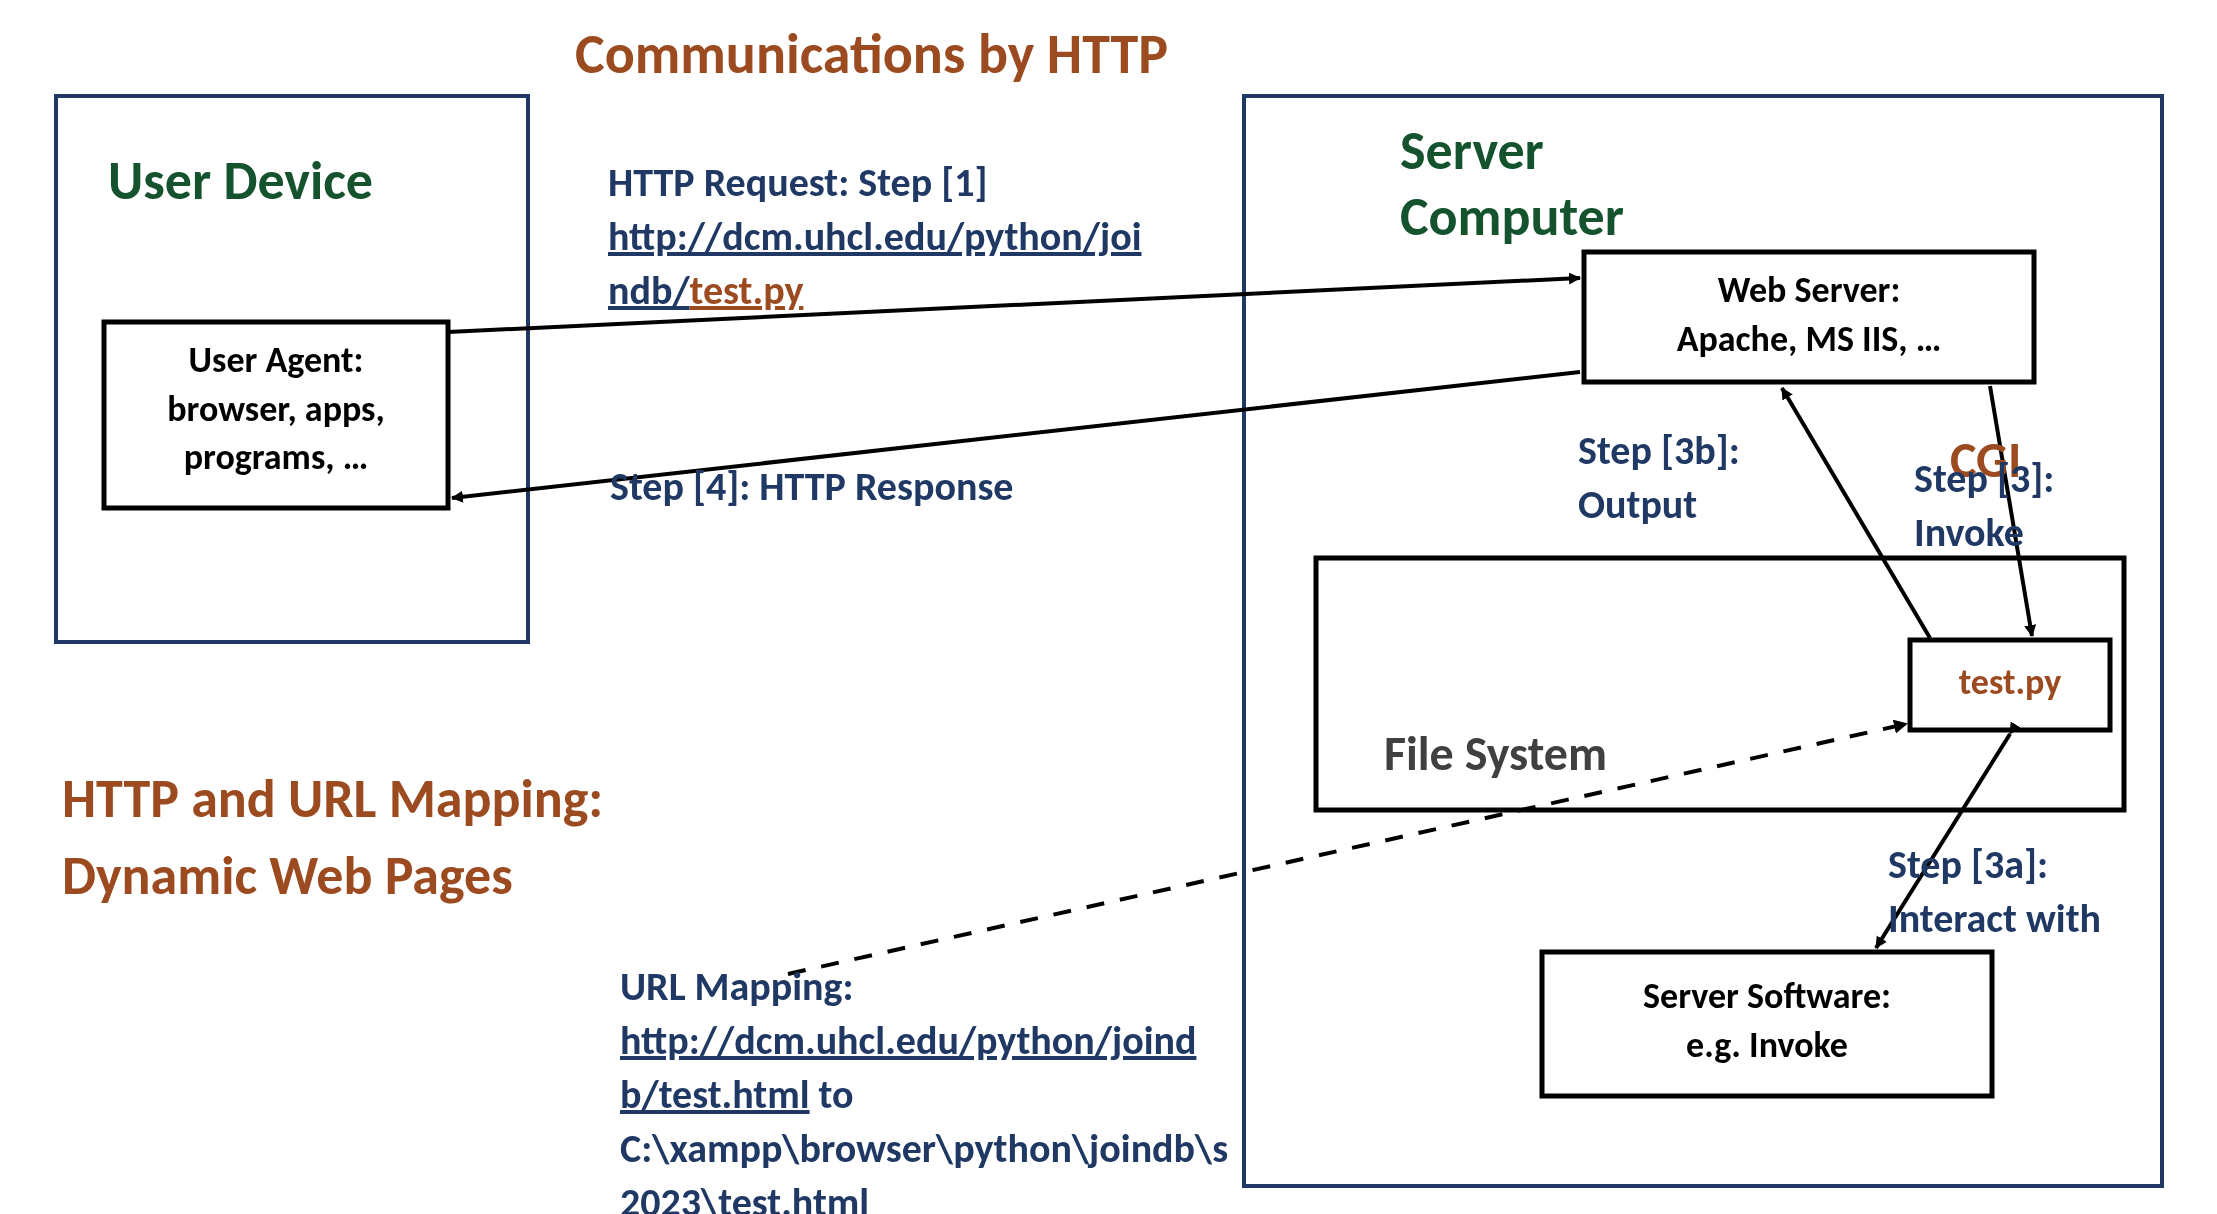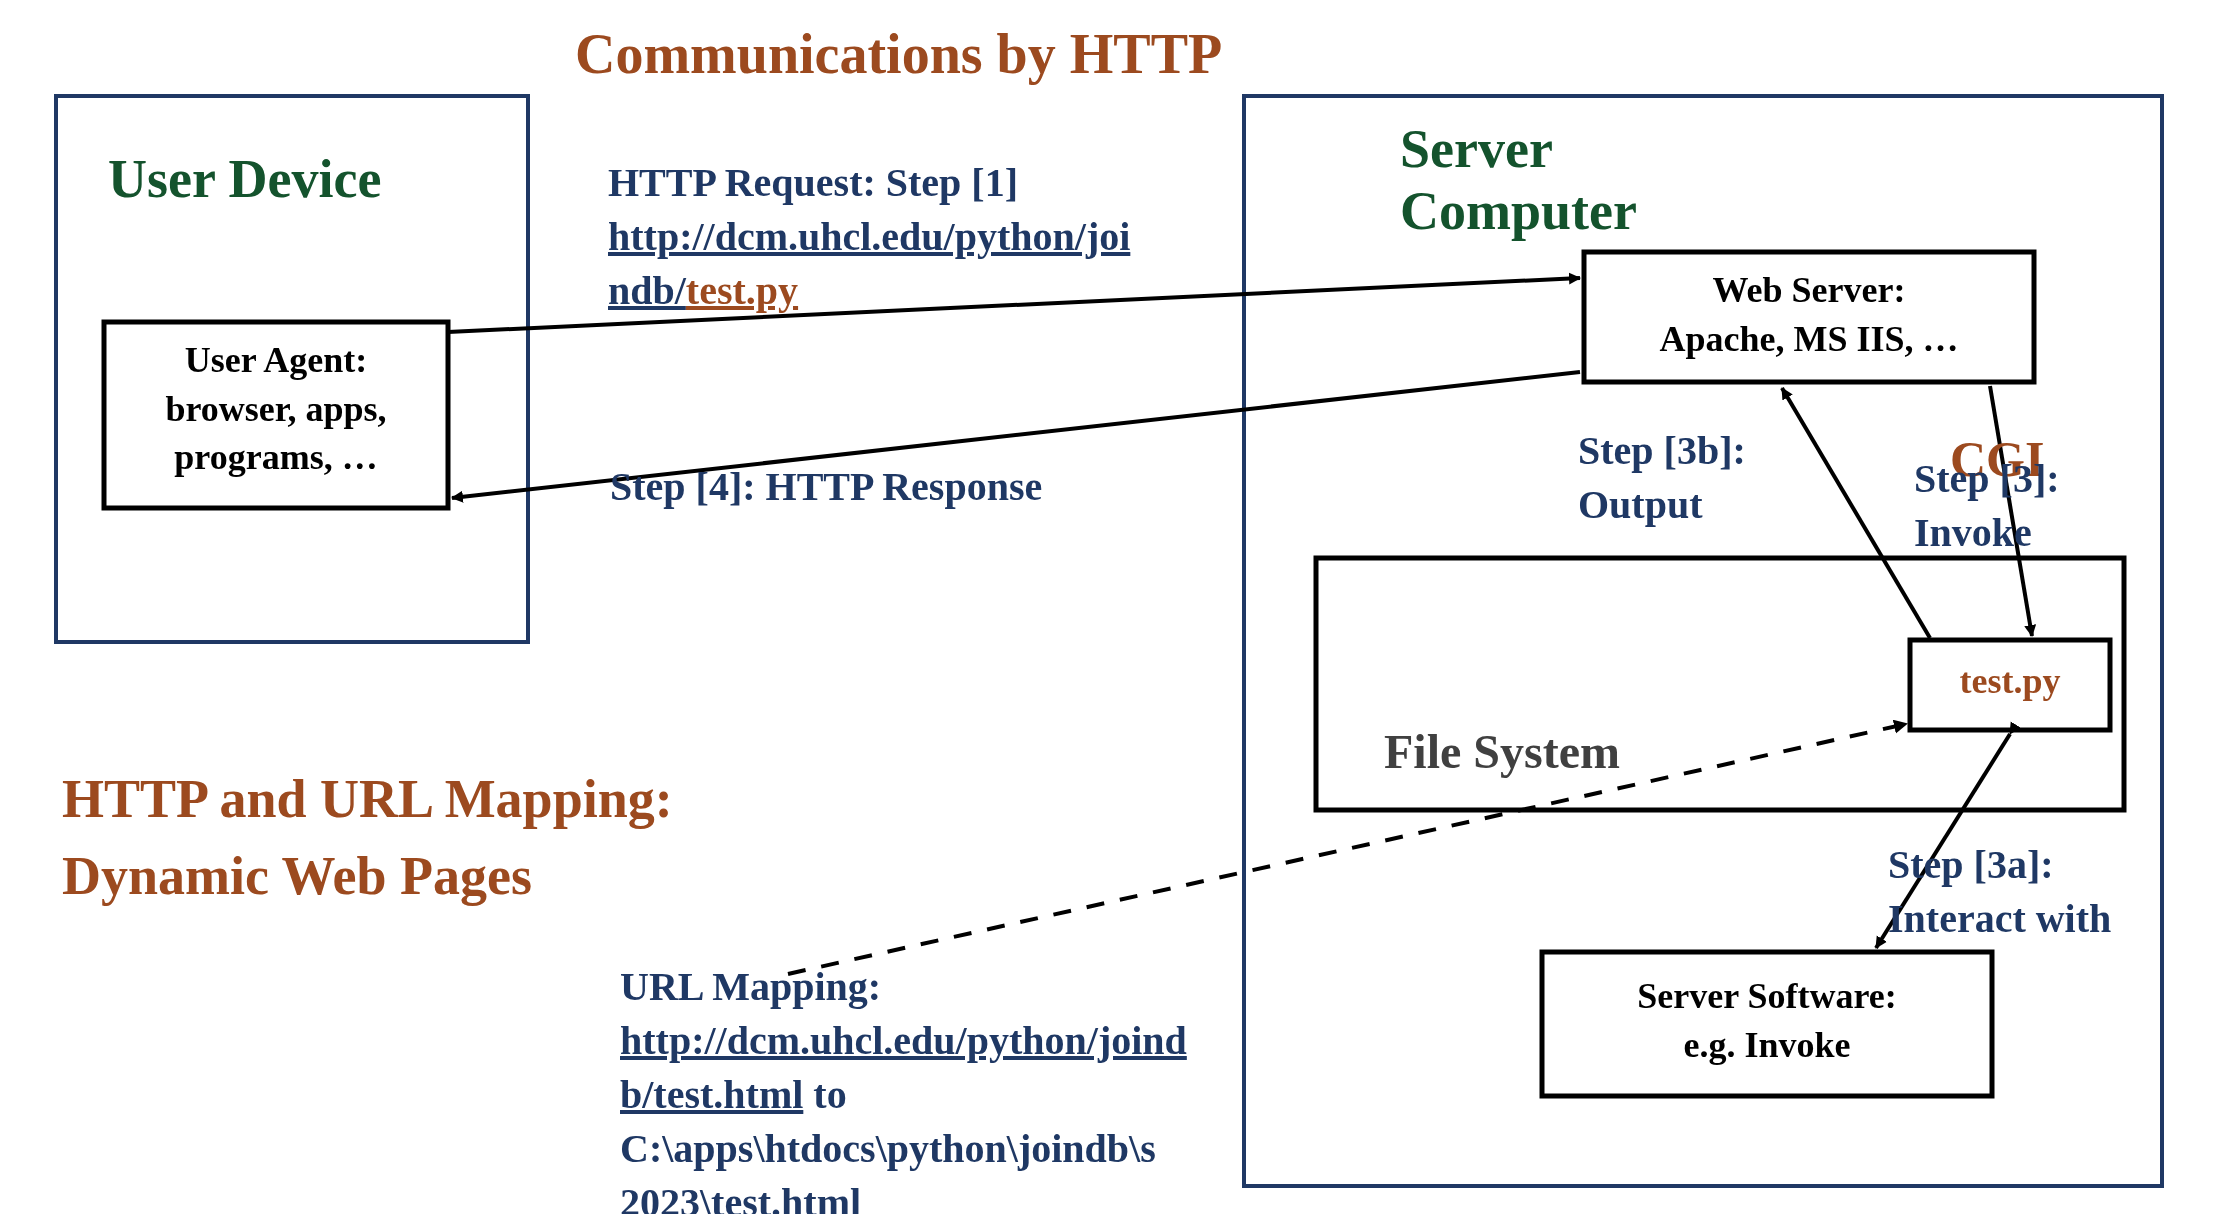--- a/index.html
+++ b/index.html
@@ -6,21 +6,20 @@
     margin: 0;
     padding: 0;
     background: #ffffff;
     font-family: "Calibri", "Segoe UI", Arial, sans-serif;
   }
   #stage {
     position: relative;
     width: 1761px;
     height: 1214px;
     transform-origin: top left;
-    font-family: Liberation Serif, serif;
   }
   .abs { position: absolute; }
   .title-brown {
     color: #9c4a1f;
     font-weight: 700;
     font-size: 54px;
     line-height: 1.1;
   }
   .title-blue {
     color: #14532d;
@@ -153,17 +152,17 @@
   </div>
 
   <div class="abs label-blue" style="left:620px; top:960px; width:590px;">
     <div>URL Mapping:</div>
     <div>
       <span class="under">http://dcm.uhcl.edu/python/joind</span>
     </div>
     <div>
       <span class="under">b/test.html</span><span> to</span>
     </div>
-    <div>C:\apps\htdocs\python\joindb\s</div>
+    <div>C:\xampp\browser\python\joindb\s</div>
     <div>2023\test.html</div>
   </div>
 
 </div>
 
 </body></html>

